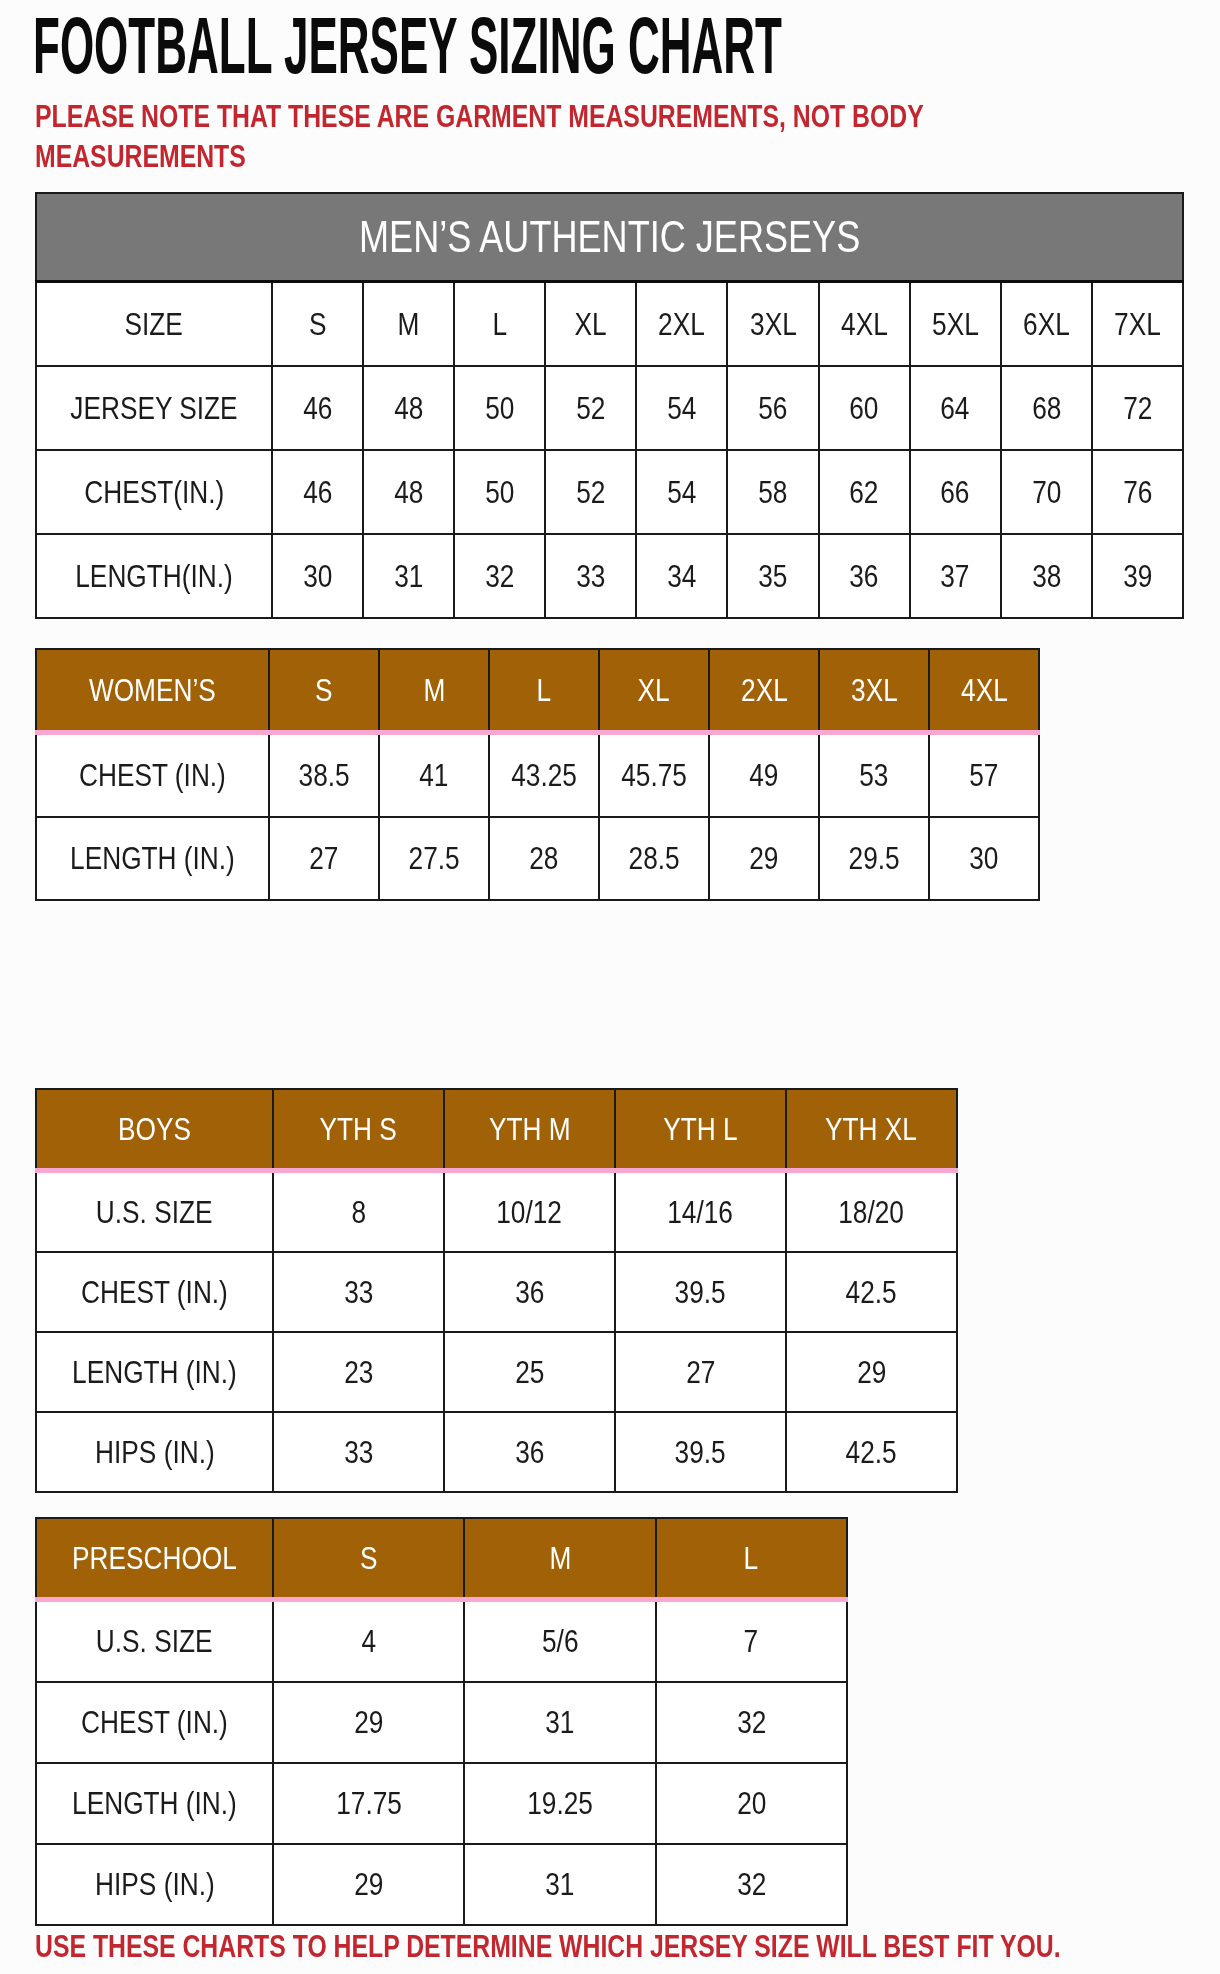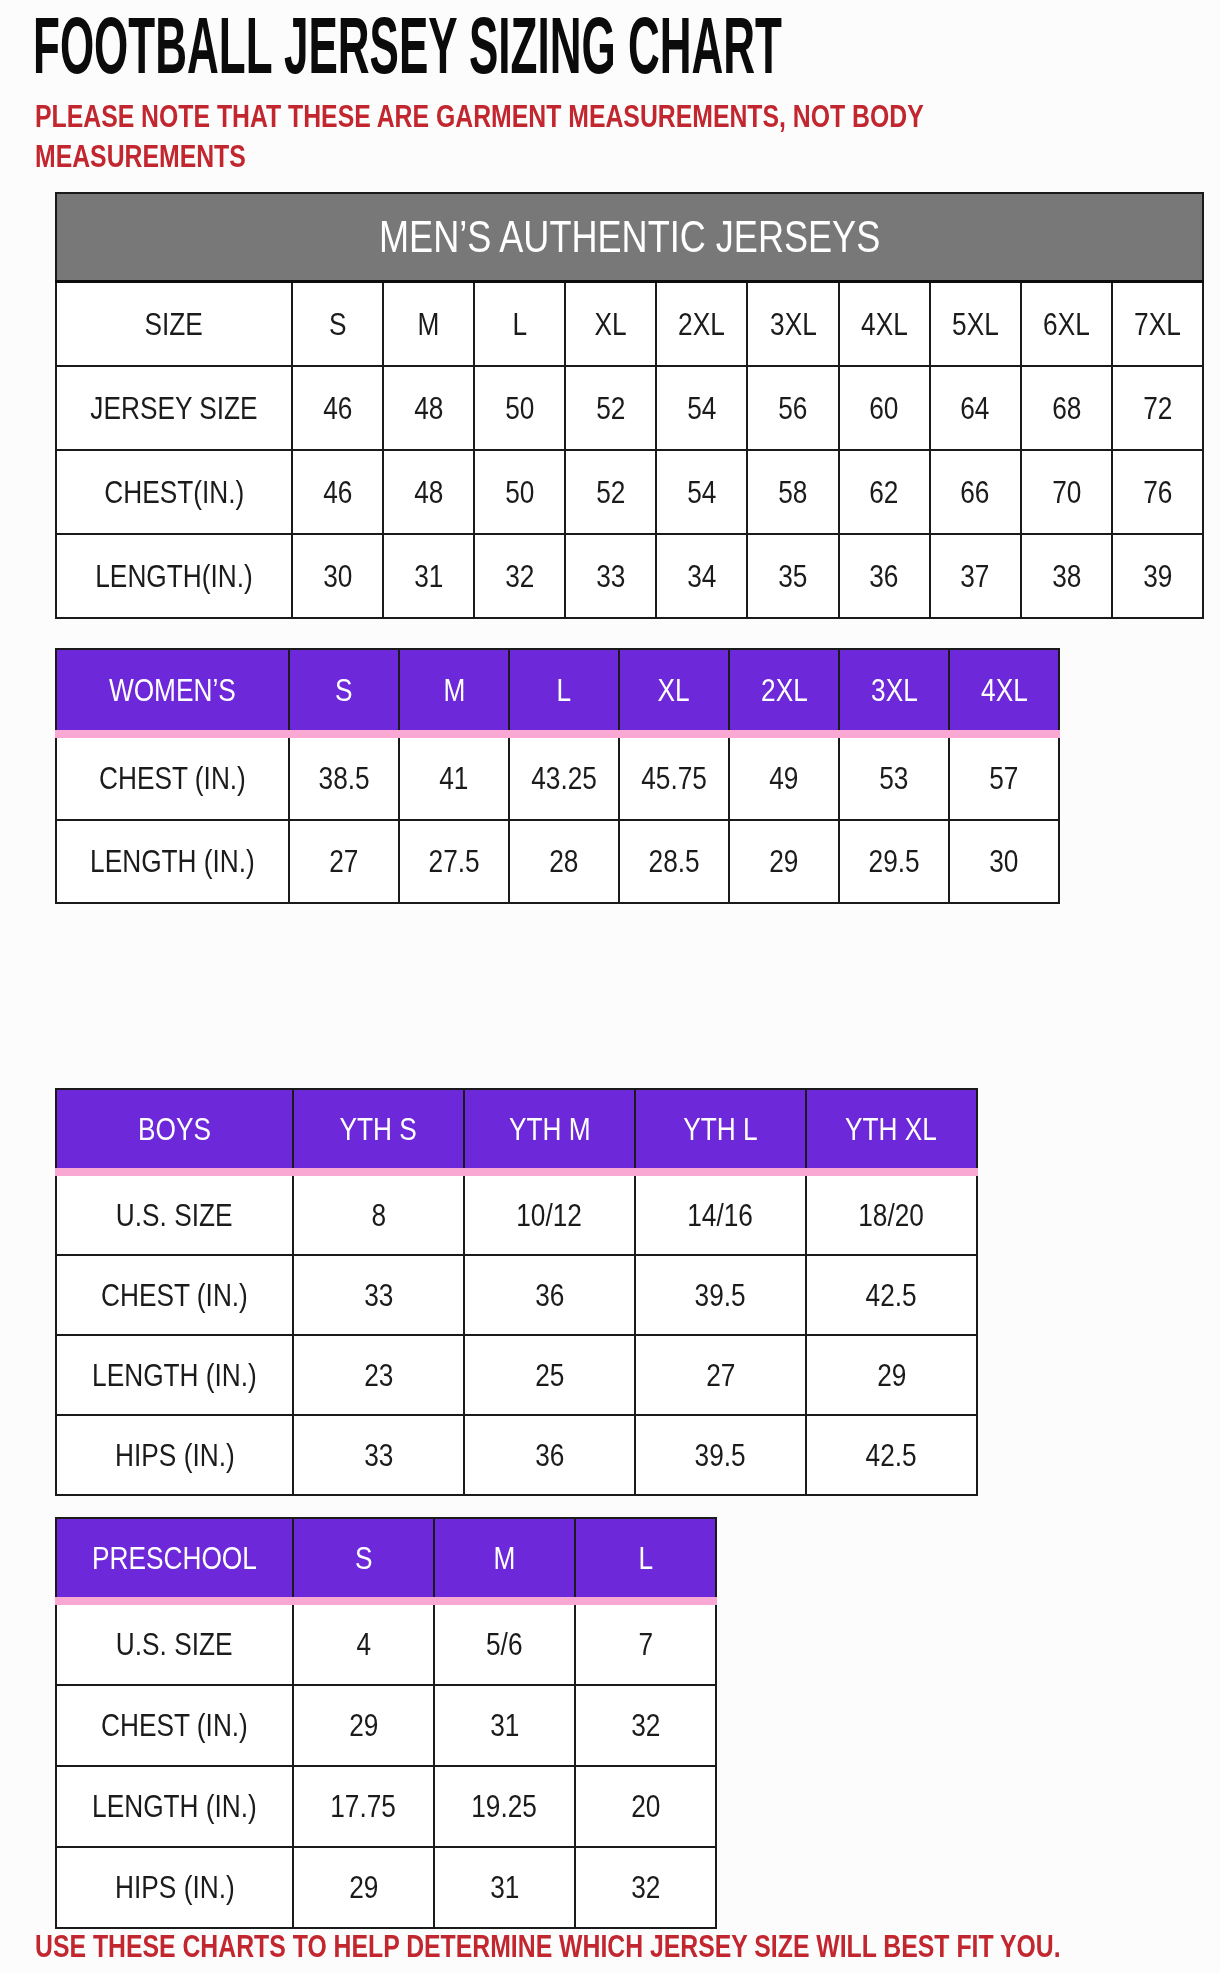--- a/index.html
+++ b/index.html
@@ -23,50 +23,49 @@
   
   .footer{
     position:absolute;left:35px;top:1929px;
     font-size:31px;color:#c2262e;font-weight:bold;white-space:nowrap;
     transform:scaleX(0.80);transform-origin:left top;
   }
   
   table.sz{
     position:absolute;left:35px;border-collapse:collapse;table-layout:fixed;
     background:#ffffff;
-    margin-left:20px;
   }
   table.sz th,table.sz td{
     border:2px solid #1a1a1a;text-align:center;vertical-align:middle;
     font-size:32px;font-weight:normal;padding:0 4px;overflow:hidden;
   }
   table.sz .ci{display:inline-block;transform:scaleX(0.82);white-space:nowrap;}
   table.sz td.rowlabel .ci{white-space:normal;line-height:1.15;}
   
   table.sz tr.gray th{
-    background:#6d28d9;color:#ffffff;border-bottom:8px solid #f9a8d4;
+    background:#a16207;color:#ffffff;border-bottom:5px solid #f9a8d4;
   }
   
   table.sz th.banner{
     background:#787878;color:#ffffff;font-size:44px;border-bottom:3px solid #0d0d0d;
   }
   
   #t-mens{top:192px;width:1149px;}
   #t-mens col.c-label{width:236px;}
   #t-mens th.banner{height:86px;}
   #t-mens td{height:82px;text-align:center;}
   #t-womens{top:648px;width:1005px;}
   #t-womens col.c-label{width:233px;}
   #t-womens tr.gray th{height:80px;}
   #t-womens td{height:81px;}
   #t-boys{top:1088px;width:923px;}
   #t-boys col.c-label{width:237px;}
   #t-boys tr.gray th{height:78px;}
   #t-boys td{height:78px;}
-  #t-preschool{top:1517px;width:662px;border-radius:13px;}
+  #t-preschool{top:1517px;width:813px;border-radius:13px;}
   #t-preschool col.c-label{width:237px;}
   #t-preschool tr.gray th{height:78px;}
   #t-preschool td{height:79px;}
 </style>
 </head>
 <body>
 
 <div class="page">
   <div class="title">FOOTBALL JERSEY SIZING CHART</div>
   <div class="note">

